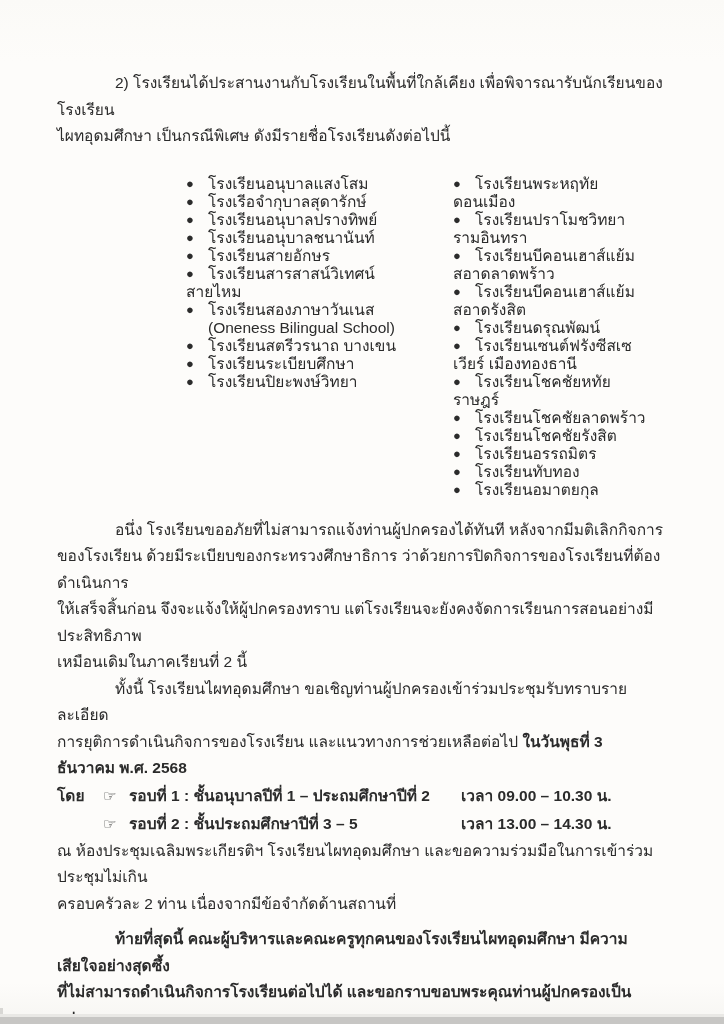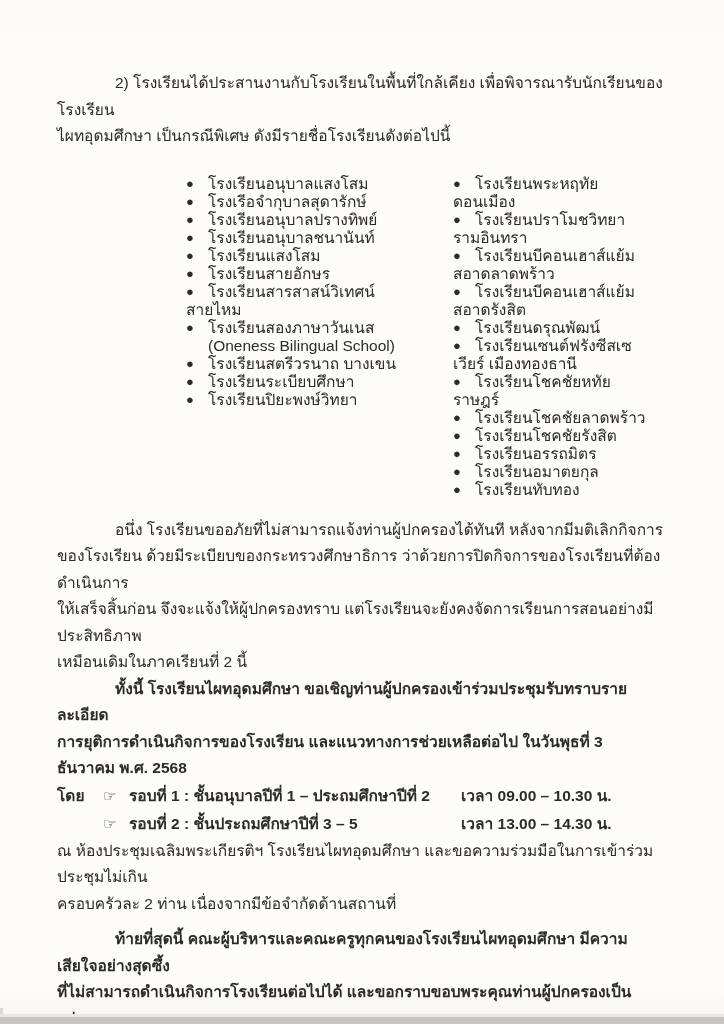--- a/index.html
+++ b/index.html
@@ -42,21 +42,21 @@
   .school-col.right{flex:1;}
   .school-col li{display:block;}
   .school-col .bullet{
     display:inline-block;
     width:22px;
     font-size:13px;
     vertical-align:1px;
   }
   .school-col .subline{padding-left:22px;}
   
-  .meeting-para{margin:0;font-weight:bold;}
+  .meeting-para{margin:0;}
   .round-line{
     display:flex;
     font-size:15.5px;
     line-height:28px;
     font-weight:700;
   }
   .by-label{
     width:46px;
     font-weight:700;
     flex:0 0 46px;
@@ -86,42 +86,41 @@
 
   <p class="para">2)  โรงเรียนได้ประสานงานกับโรงเรียนในพื้นที่ใกล้เคียง เพื่อพิจารณารับนักเรียนของโรงเรียน
 ไผทอุดมศึกษา เป็นกรณีพิเศษ ดังมีรายชื่อโรงเรียนดังต่อไปนี้</p>
 
   <div class="list-wrap">
     <ul class="school-col left">
         <li><span class="bullet">●</span><span>โรงเรียนอนุบาลแสงโสม</span></li>
         <li><span class="bullet">●</span><span>โรงเรีอจำกุบาลสุดารักษ์</span></li>
         <li><span class="bullet">●</span><span>โรงเรียนอนุบาลปรางทิพย์</span></li>
         <li><span class="bullet">●</span><span>โรงเรียนอนุบาลชนานันท์</span></li>
-        <li><span class="bullet">●</span><span>โรงเรียนแสงโสม</span></li>
         <li><span class="bullet">●</span><span>โรงเรียนสายอักษร</span></li>
         <li><span class="bullet">●</span><span>โรงเรียนสารสาสน์วิเทศน์สายไหม</span></li>
         <li><span class="bullet">●</span><span>โรงเรียนสองภาษาวันเนส</span></li>
         <li class="subline">(Oneness Bilingual School)</li>
         <li><span class="bullet">●</span><span>โรงเรียนสตรีวรนาถ บางเขน</span></li>
         <li><span class="bullet">●</span><span>โรงเรียนระเบียบศึกษา</span></li>
         <li><span class="bullet">●</span><span>โรงเรียนปิยะพงษ์วิทยา</span></li>
       </ul>
     <ul class="school-col right">
         <li><span class="bullet">●</span><span>โรงเรียนพระหฤทัยดอนเมือง</span></li>
         <li><span class="bullet">●</span><span>โรงเรียนปราโมชวิทยารามอินทรา</span></li>
         <li><span class="bullet">●</span><span>โรงเรียนบีคอนเฮาส์แย้มสอาดลาดพร้าว</span></li>
         <li><span class="bullet">●</span><span>โรงเรียนบีคอนเฮาส์แย้มสอาดรังสิต</span></li>
         <li><span class="bullet">●</span><span>โรงเรียนดรุณพัฒน์</span></li>
         <li><span class="bullet">●</span><span>โรงเรียนเซนต์ฟรังซีสเซเวียร์ เมืองทองธานี</span></li>
         <li><span class="bullet">●</span><span>โรงเรียนโชคชัยหทัยราษฎร์</span></li>
         <li><span class="bullet">●</span><span>โรงเรียนโชคชัยลาดพร้าว</span></li>
         <li><span class="bullet">●</span><span>โรงเรียนโชคชัยรังสิต</span></li>
         <li><span class="bullet">●</span><span>โรงเรียนอรรถมิตร</span></li>
+        <li><span class="bullet">●</span><span>โรงเรียนทับทอง</span></li>
         <li><span class="bullet">●</span><span>โรงเรียนอมาตยกุล</span></li>
-        <li><span class="bullet">●</span><span>โรงเรียนทับทอง</span></li>
       </ul>
   </div>
 
   <p class="para">อนึ่ง โรงเรียนขออภัยที่ไม่สามารถแจ้งท่านผู้ปกครองได้ทันที หลังจากมีมติเลิกกิจการ
 ของโรงเรียน ด้วยมีระเบียบของกระทรวงศึกษาธิการ ว่าด้วยการปิดกิจการของโรงเรียนที่ต้องดำเนินการ
 ให้เสร็จสิ้นก่อน จึงจะแจ้งให้ผู้ปกครองทราบ แต่โรงเรียนจะยังคงจัดการเรียนการสอนอย่างมีประสิทธิภาพ
 เหมือนเดิมในภาคเรียนที่ 2 นี้</p>
 
   <p class="para meeting-para"><span>ทั้งนี้  โรงเรียนไผทอุดมศึกษา ขอเชิญท่านผู้ปกครองเข้าร่วมประชุมรับทราบรายละเอียด
 การยุติการดำเนินกิจการของโรงเรียน และแนวทางการช่วยเหลือต่อไป  </span><b>ในวันพุธที่ 3 ธันวาคม พ.ศ. 2568</b></p>

